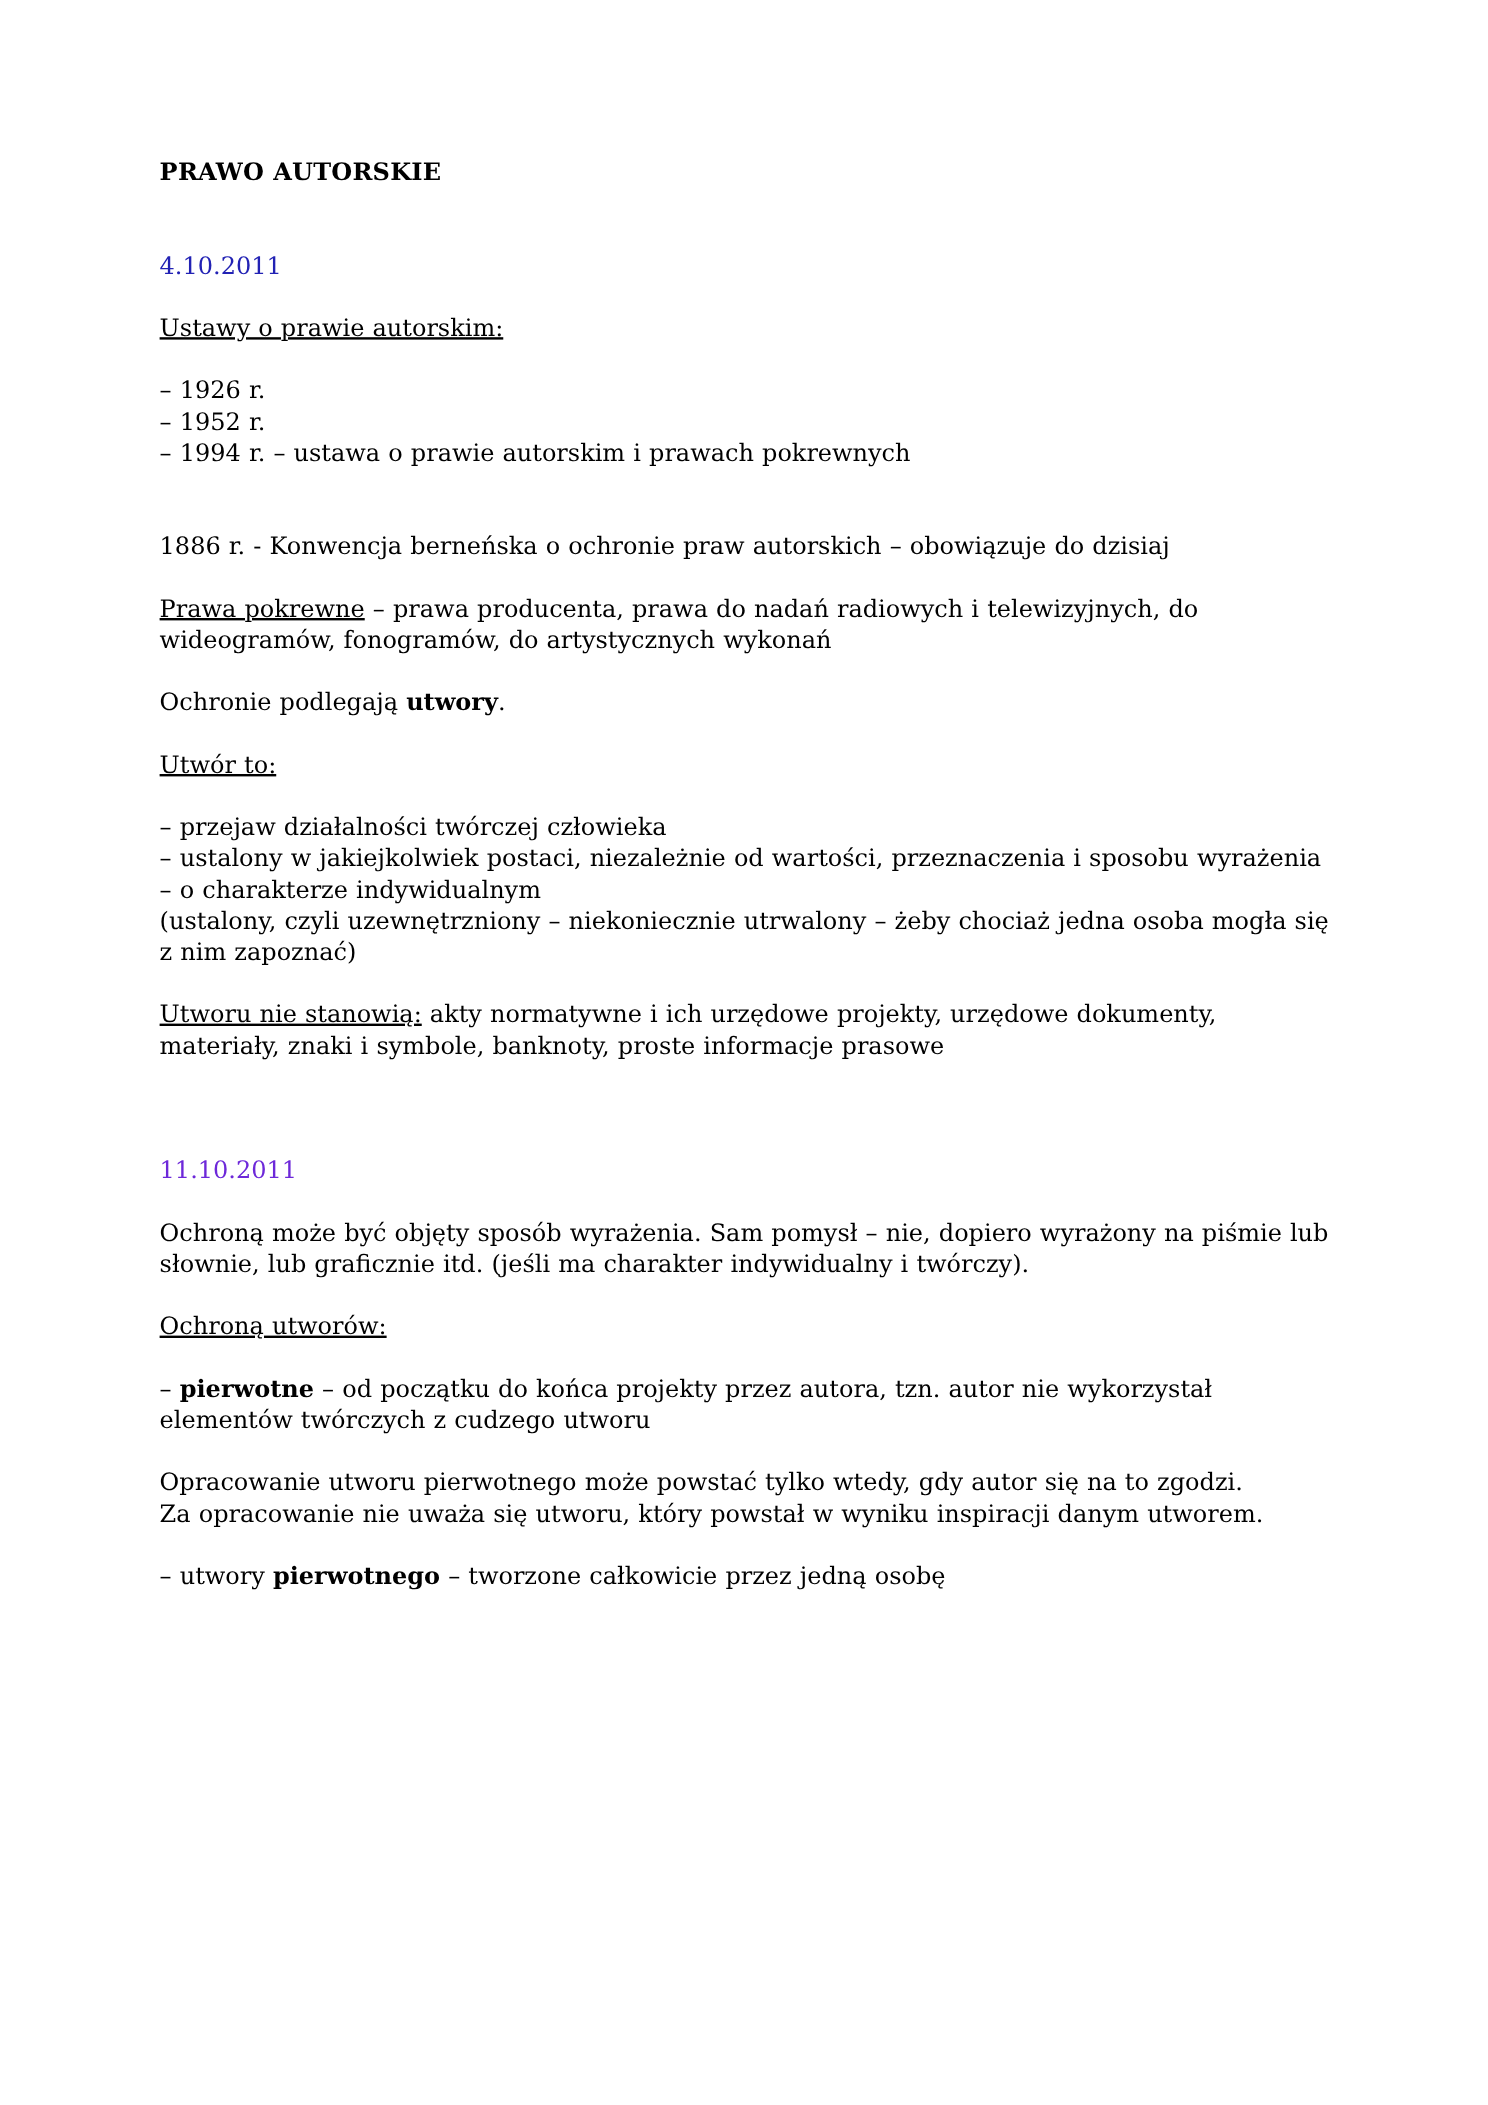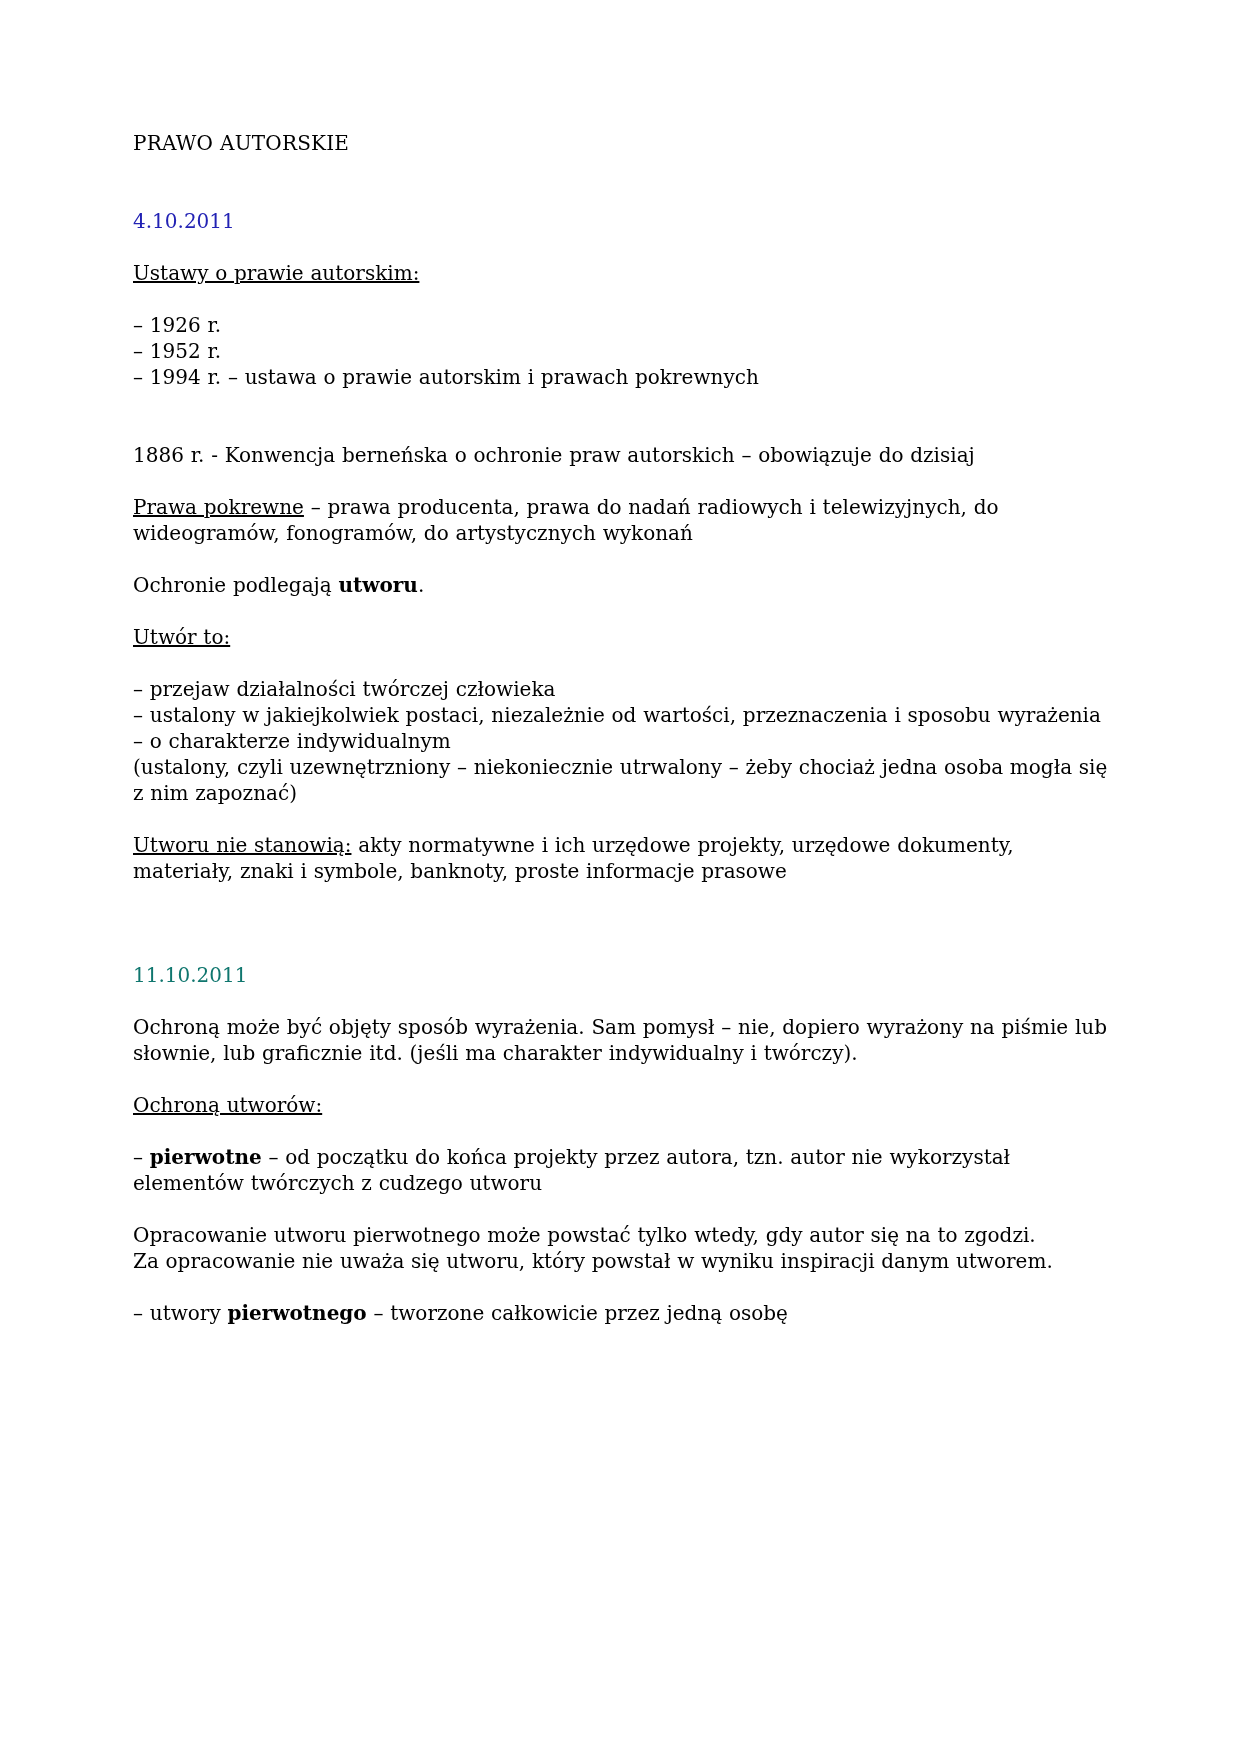--- a/index.html
+++ b/index.html
@@ -19,21 +19,21 @@
   .content {
     width: 975px;
   }
   p.line {
     font-size: 20px;
     line-height: 26px;
     min-height: 26px;
     color: #000000;
     word-spacing: 0.02em;
   }
-  p.line.heading span { font-weight: normal; letter-spacing: 0.2px; text-align: center; }
+  p.line.heading span { font-weight: bold; letter-spacing: 0.2px; text-align: center; }
   .run-bold { font-weight: bold; }
   .run-underline { text-decoration: underline; }
 </style>
 </head>
 <body>
 
 <div class="page">
   <div class="content">
       <p class="line heading"><span class="run-bold">PRAWO AUTORSKIE</span></p>
       <p class="line">&nbsp;</p>
@@ -44,34 +44,34 @@
       <p class="line">&nbsp;</p>
       <p class="line"><span>– 1926 r.</span></p>
       <p class="line"><span>– 1952 r.</span></p>
       <p class="line"><span>– 1994 r. – ustawa o prawie autorskim i prawach pokrewnych</span></p>
       <p class="line">&nbsp;</p>
       <p class="line">&nbsp;</p>
       <p class="line"><span>1886 r. - Konwencja berneńska o ochronie praw autorskich – obowiązuje do dzisiaj</span></p>
       <p class="line">&nbsp;</p>
       <p class="line"><span class="run-underline">Prawa pokrewne</span><span> – prawa producenta, prawa do nadań radiowych i telewizyjnych, do wideogramów, fonogramów, do artystycznych wykonań</span></p>
       <p class="line">&nbsp;</p>
-      <p class="line"><span>Ochronie podlegają </span><span class="run-bold">utworu</span><span>.</span></p>
+      <p class="line"><span>Ochronie podlegają </span><span class="run-bold">utwory</span><span>.</span></p>
       <p class="line">&nbsp;</p>
       <p class="line"><span class="run-underline">Utwór to:</span></p>
       <p class="line">&nbsp;</p>
       <p class="line"><span>– przejaw działalności twórczej człowieka</span></p>
       <p class="line"><span>– ustalony w jakiejkolwiek postaci, niezależnie od wartości, przeznaczenia i sposobu wyrażenia</span></p>
       <p class="line"><span>– o charakterze indywidualnym</span></p>
       <p class="line"><span>(ustalony, czyli uzewnętrzniony – niekoniecznie utrwalony – żeby chociaż jedna osoba mogła się z nim zapoznać)</span></p>
       <p class="line">&nbsp;</p>
       <p class="line"><span class="run-underline">Utworu nie stanowią:</span><span> akty normatywne i ich urzędowe projekty, urzędowe dokumenty, materiały, znaki i symbole, banknoty, proste informacje prasowe</span></p>
       <p class="line">&nbsp;</p>
       <p class="line">&nbsp;</p>
       <p class="line">&nbsp;</p>
-      <p class="line"><span style="color: #0f766e;">11.10.2011</span></p>
+      <p class="line"><span style="color: #6d28d9;">11.10.2011</span></p>
       <p class="line">&nbsp;</p>
       <p class="line"><span>Ochroną może być objęty sposób wyrażenia. Sam pomysł – nie, dopiero wyrażony na piśmie lub słownie, lub graficznie itd. (jeśli ma charakter indywidualny i twórczy).</span></p>
       <p class="line">&nbsp;</p>
       <p class="line"><span class="run-underline">Ochroną utworów:</span></p>
       <p class="line">&nbsp;</p>
       <p class="line"><span>– </span><span class="run-bold">pierwotne</span><span> – od początku do końca projekty przez autora, tzn. autor nie wykorzystał elementów twórczych z cudzego utworu</span></p>
       <p class="line">&nbsp;</p>
       <p class="line"><span>Opracowanie utworu pierwotnego może powstać tylko wtedy, gdy autor się na to zgodzi.</span></p>
       <p class="line"><span>Za opracowanie nie uważa się utworu, który powstał w wyniku inspiracji danym utworem.</span></p>
       <p class="line">&nbsp;</p>

